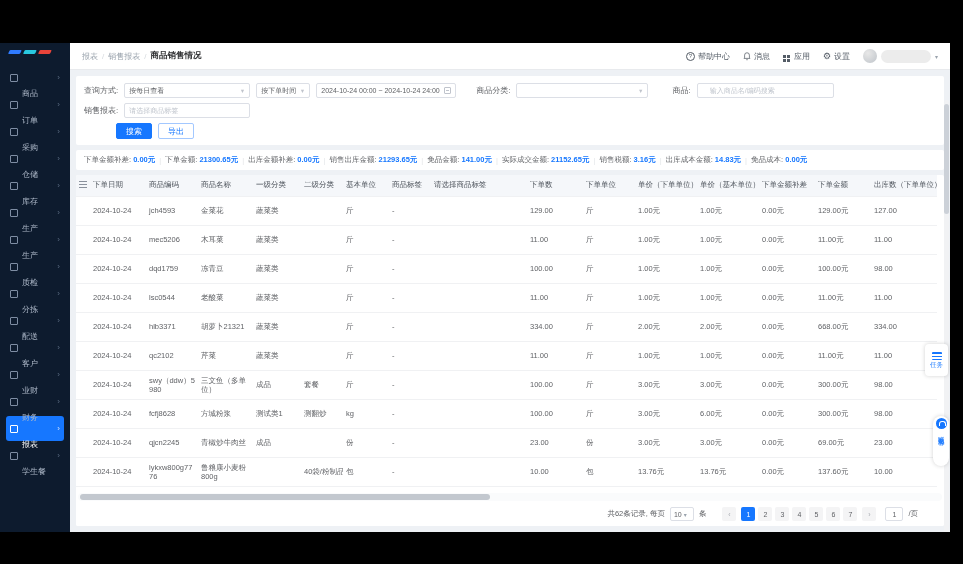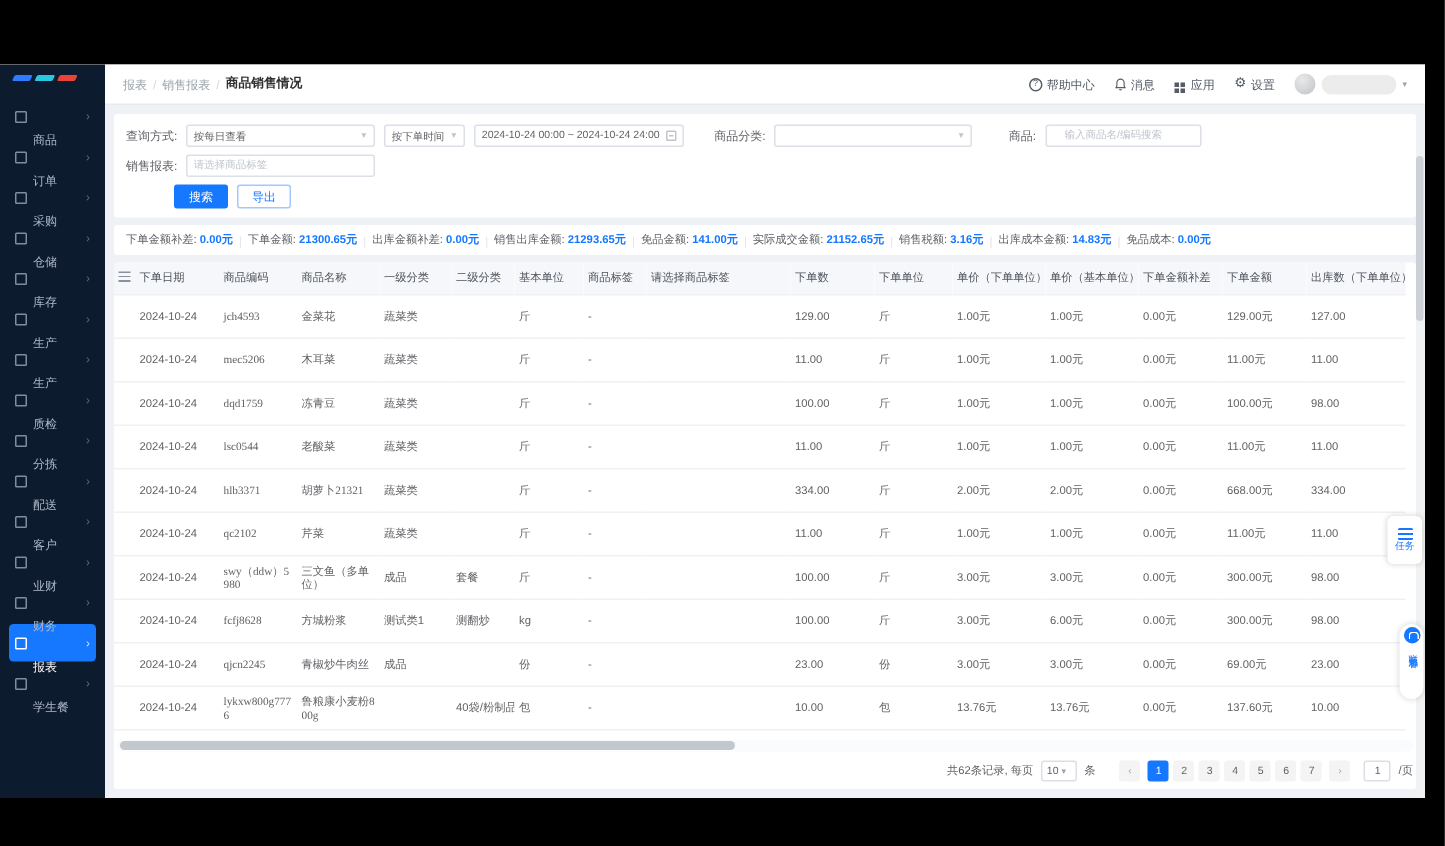--- a/index.html
+++ b/index.html
@@ -70,28 +70,28 @@
   .sum-item b { color:#1677ff; }
   .ssep { color:#e3e5e8; }
 
   .table-panel { flex:1; display:flex; flex-direction:column; overflow:hidden; }
   .table-wrap { flex:1; overflow:hidden; }
   table { border-collapse:collapse; table-layout:fixed; width:861px; }
   th,td { font-size:7.5px; color:#606266; padding:0 3px; border-bottom:1px solid #f0f1f3; text-align:left;
           white-space:nowrap; overflow:hidden; }
   thead th { background:#f5f7fa; height:21px; color:#4e545c; font-weight:normal; }
   tbody td { height:29px; }
-  td.wrap { white-space:normal; word-break:break-all; line-height:9px;font-family:Liberation Serif, serif; }
+  td.wrap { white-space:normal; word-break:break-all; line-height:9px; }
   .th-ico { display:inline-block; width:8px; height:7px;
             background:repeating-linear-gradient(#8a919c 0 1px, transparent 1px 3px); }
 
   .hscroll { height:8px; background:#fafbfc; margin:1px 2px; position:relative; border-radius:4px; flex:none; }
   .hthumb { position:absolute; left:2px; top:1px; height:6px; width:410px; background:#c3c8cf; border-radius:3px; }
 
-  .pager { height:24px; display:flex; align-items:center; justify-content:flex-end; gap:5px; padding:0 2px;
+  .pager { height:24px; display:flex; align-items:center; justify-content:flex-end; gap:5px; padding:0 26px;
            font-size:7.5px; color:#606266; background:#fff; flex:none; }
   .size-select { height:14px; min-width:24px; border:1px solid #dcdfe6; border-radius:2px; display:inline-flex;
                  align-items:center; gap:2px; padding:0 3px; font-size:7px; cursor:pointer; }
   .pg-gap { width:6px; }
   .pages { display:flex; gap:3px; }
   .page-btn { min-width:14px; height:14px; display:inline-flex; align-items:center; justify-content:center;
               border-radius:2px; background:#f4f4f5; color:#606266; font-size:7px; padding:0 2px; cursor:pointer; }
   .page-btn.active { background:#1677ff; color:#fff; }
   .page-btn.arrow { background:#f4f4f5; color:#a8abb2; }
   .jump-box { width:18px; height:14px; border:1px solid #dcdfe6; border-radius:2px; display:inline-flex;
@@ -258,21 +258,21 @@
             <span class="ctrl" style="width:140px; margin-left:6px;">
               <span>2024-10-24 00:00 ~ 2024-10-24 24:00</span>
               <span class="cal-ico"></span>
             </span>
             <span class="flabel" style="margin-left:20px;">商品分类:</span>
             <span class="ctrl" style="width:132px; margin-left:6px;">
               <span class="ph"></span>
               <span class="caret">▼</span>
             </span>
             <span class="flabel" style="margin-left:24px;">商品:</span>
-            <input class="ctrl" style="width: 104px; margin-left: 6px; padding-left: 12px;" placeholder="输入商品名/编码搜索">
+            <input class="ctrl" style="width: 137px; margin-left: 6px; padding-left: 12px;" placeholder="输入商品名/编码搜索">
           </div>
           <div class="filter-row">
             <span class="flabel">销售报表:</span>
             <input class="ctrl" style="width: 126px; margin-left: 6px;" placeholder="请选择商品标签">
           </div>
           <div class="filter-row" style="margin-bottom:0;padding-left:32px;">
             <button class="btn btn-primary">搜索</button>
             <button class="btn btn-plain">导出</button>
           </div>
         </div>

